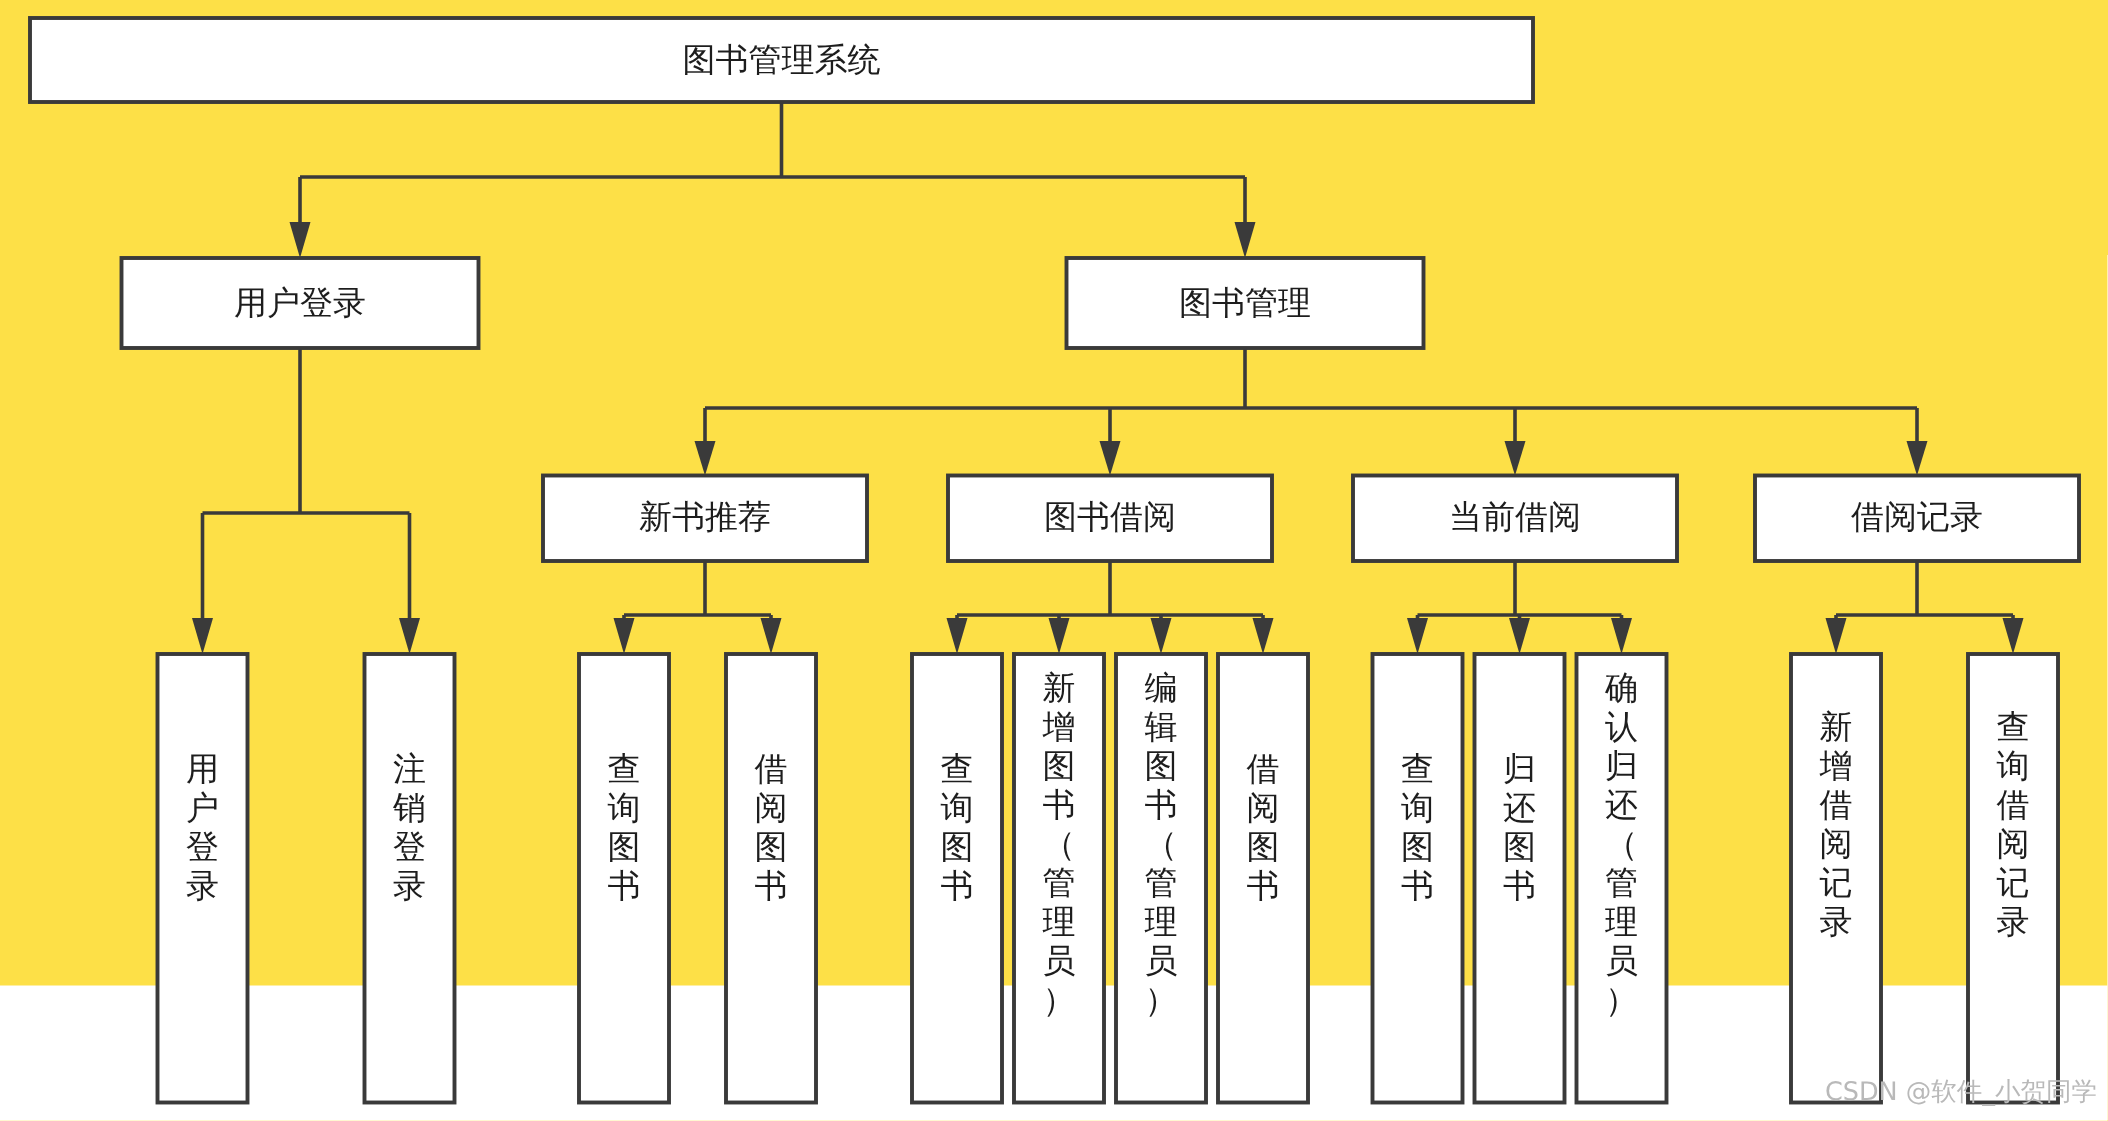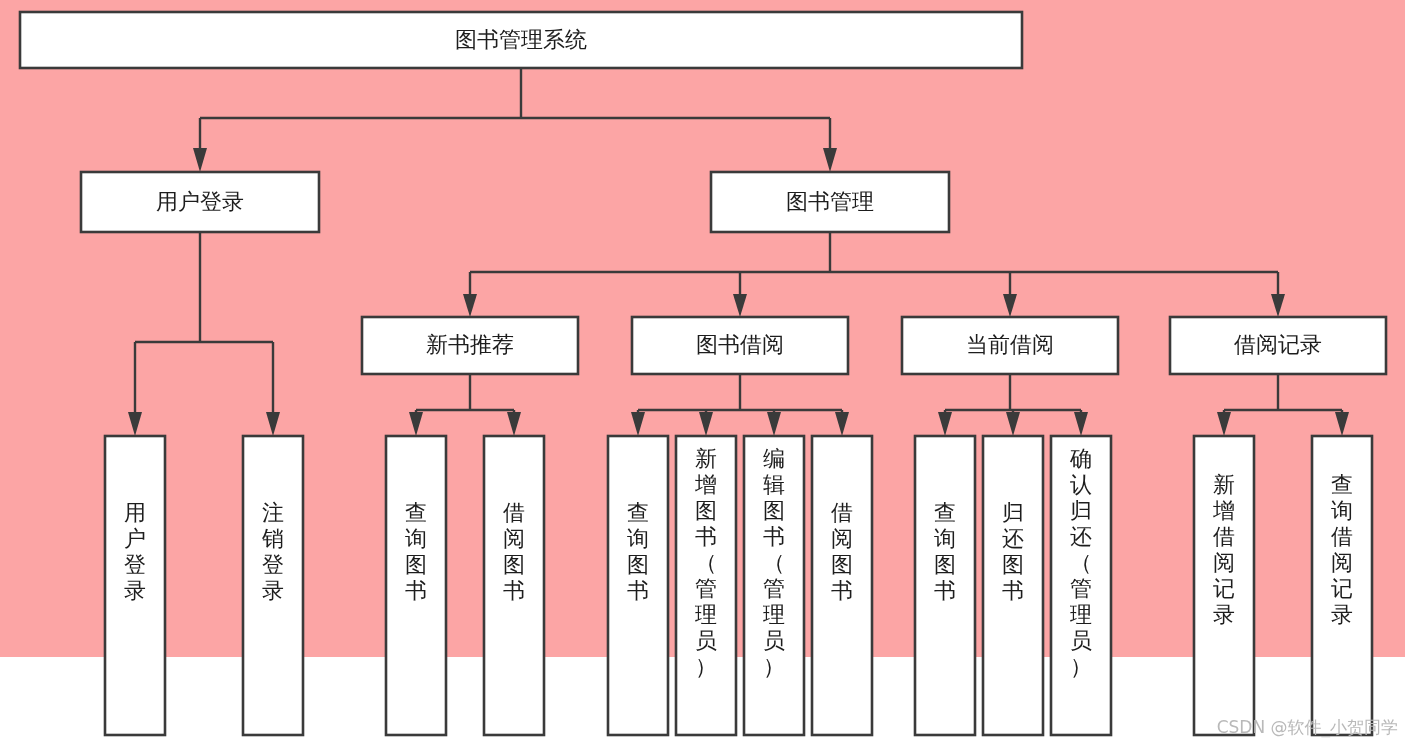--- a/index.html
+++ b/index.html
@@ -11,21 +11,21 @@
   body {
     width: 1405px;
     height: 747px;
     overflow: hidden;
     font-family: "DejaVu Sans", "Liberation Sans", sans-serif;
   }
   #diagram-root {
     position: relative;
     width: 1405px;
     height: 657px;
-    background: #fca5a5;
+    background: #fde047;
   }
   svg#flowchart {
     display: block;
     width: 1405px;
     height: 747px;
   }
   .node-box {
     fill: #ffffff;
     stroke: #3a3a3a;
     stroke-width: 2.6;

